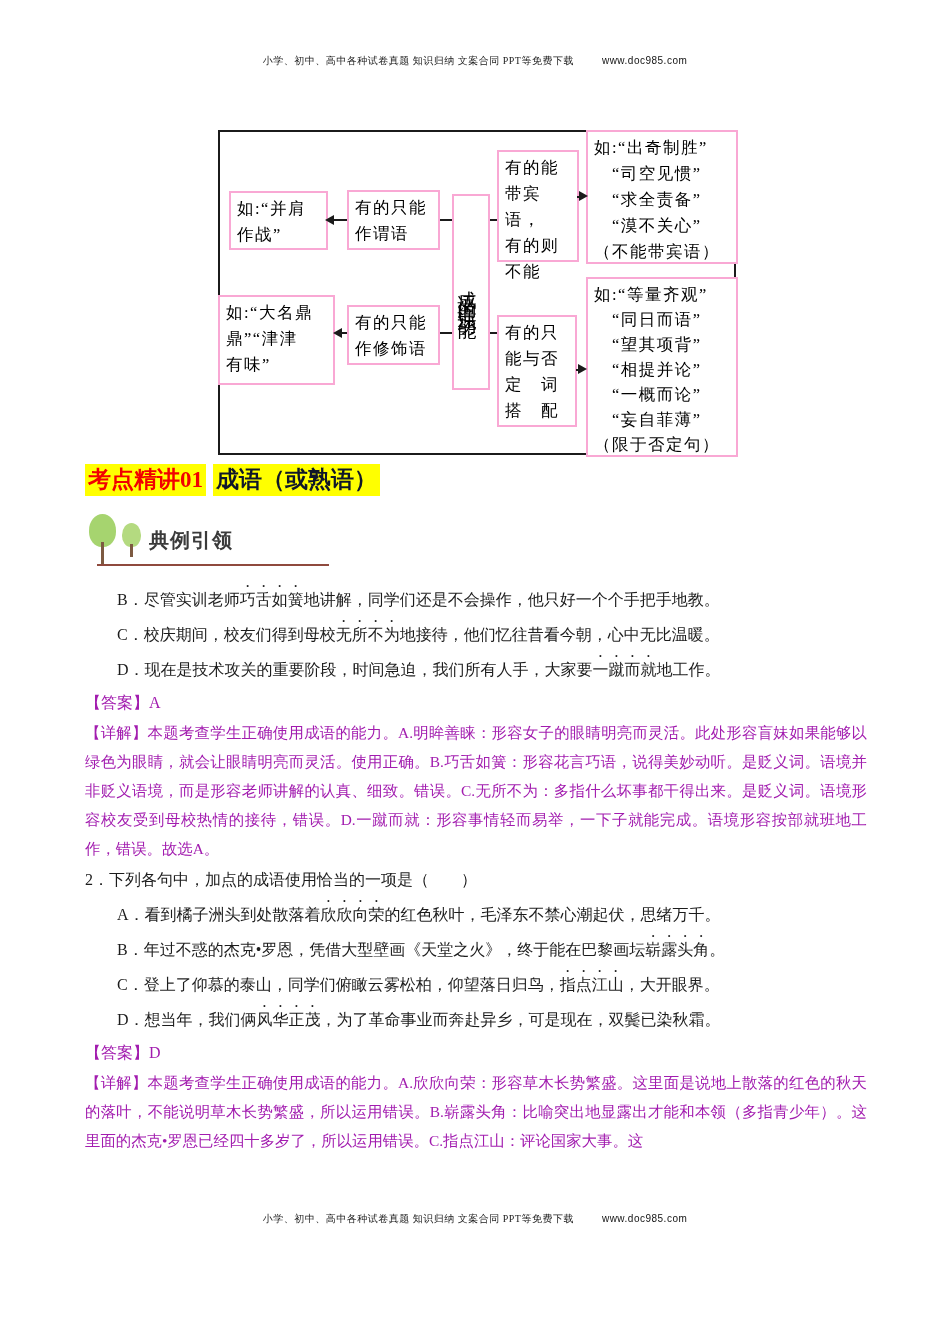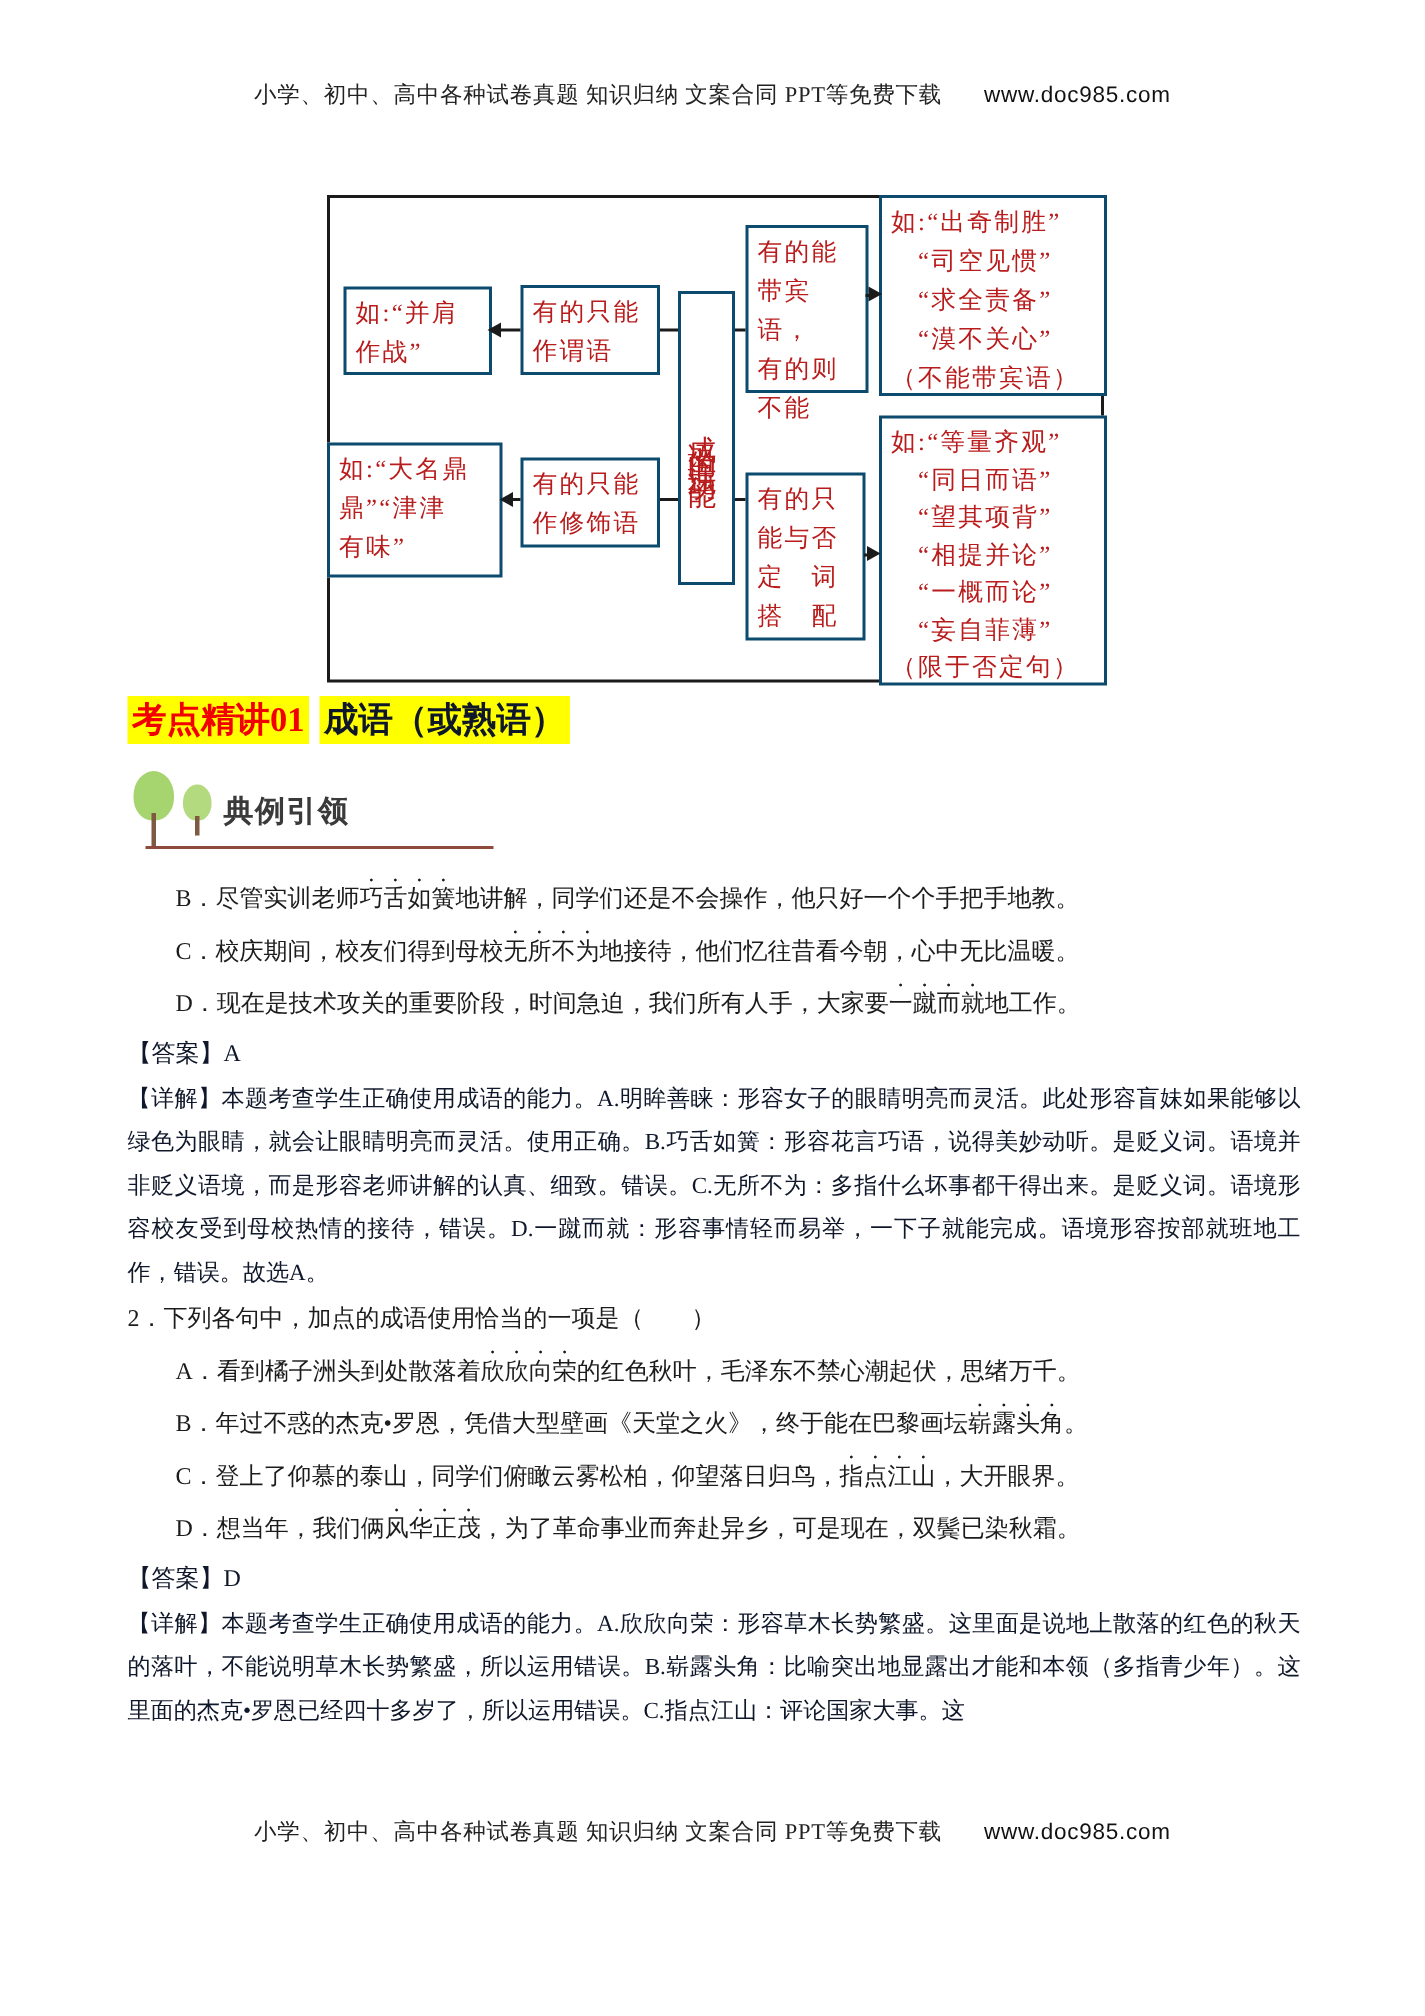--- a/index.html
+++ b/index.html
@@ -8,34 +8,34 @@
     position: relative;
     width: 950px; height: 1344px;
     background: #ffffff;
     font-family: "Liberation Serif", "DejaVu Serif", serif;
     color: #1c1c1c;
     overflow: hidden;
   }
   
   .site-line {
     position: absolute; left: 0; width: 100%;
-    text-align: center; font-size: 15px; color: #222;
+    text-align: center; font-size: 10px; color: #222;
     letter-spacing: .5px;
   }
   .site-line .url { margin-left: 28px; color:#111; text-decoration: none; font-family:"Liberation Sans", sans-serif; }
   
   .diagram {
     position: absolute; left: 218px; top: 130px;
     width: 518px; height: 325px;
     border: 2px solid #1b1b1b;
   }
   .dbox {
-    position: absolute; border: 2px solid #0c4a6e; background: #fff;
+    position: absolute; border: 2px solid #f9a8d4; background: #fff;
     font-size: 16.5px; line-height: 26px; letter-spacing: 1.5px;
-    padding: 3px 6px; white-space: pre-line; color:#b91c1c;
+    padding: 3px 6px; white-space: pre-line; color:#000000;
   }
   .dbox.center {
     writing-mode: vertical-rl; text-orientation: upright;
     font-size: 19px; letter-spacing: 5px; line-height: 34px;
     text-align: center; padding: 8px 4px;
   }
   .hline { position: absolute; height: 2px; background: #1b1b1b; }
   .arrow-l { position:absolute; width:0; height:0;
     border-top:5px solid transparent; border-bottom:5px solid transparent;
     border-right:9px solid #1b1b1b; }
@@ -56,21 +56,21 @@
     font-family: Liberation Mono, monospace; letter-spacing: 1px; }
   .badge-underline { position: absolute; left: 12px; top: 50px; width: 232px; height: 2px; background: #8f4a3e; }
   
   .main { position: absolute; left: 85px; top: 582px; width: 782px; font-size: 16px; }
   .stem { line-height: 34px; }
   .option { line-height: 34px; padding-left: 32px; }
   .dot {
     -webkit-text-emphasis: filled dot; -webkit-text-emphasis-position: over right;
     text-emphasis: filled dot; text-emphasis-position: over right;
   }
-  .red { color: #0f172a; }
+  .red { color: #a21caf; }
   .ans { line-height: 31px; }
   .expl { line-height: 29px; text-align: justify; font-size: 15.4px; }
 </style>
 </head>
 <body>
 
 <div class="page">
 
   <div class="site-line" style="top:54px;">
     <span>小学、初中、高中各种试卷真题 知识归纳 文案合同 PPT等免费下载</span><a class="url" href="#">www.doc985.com</a>

